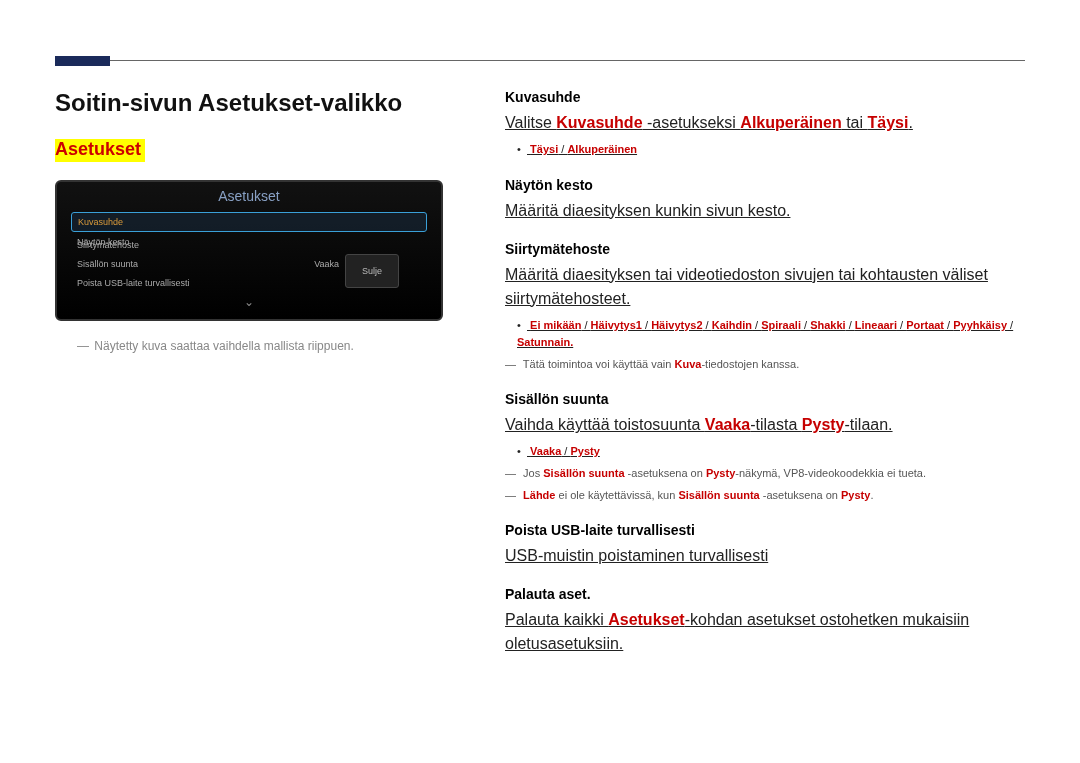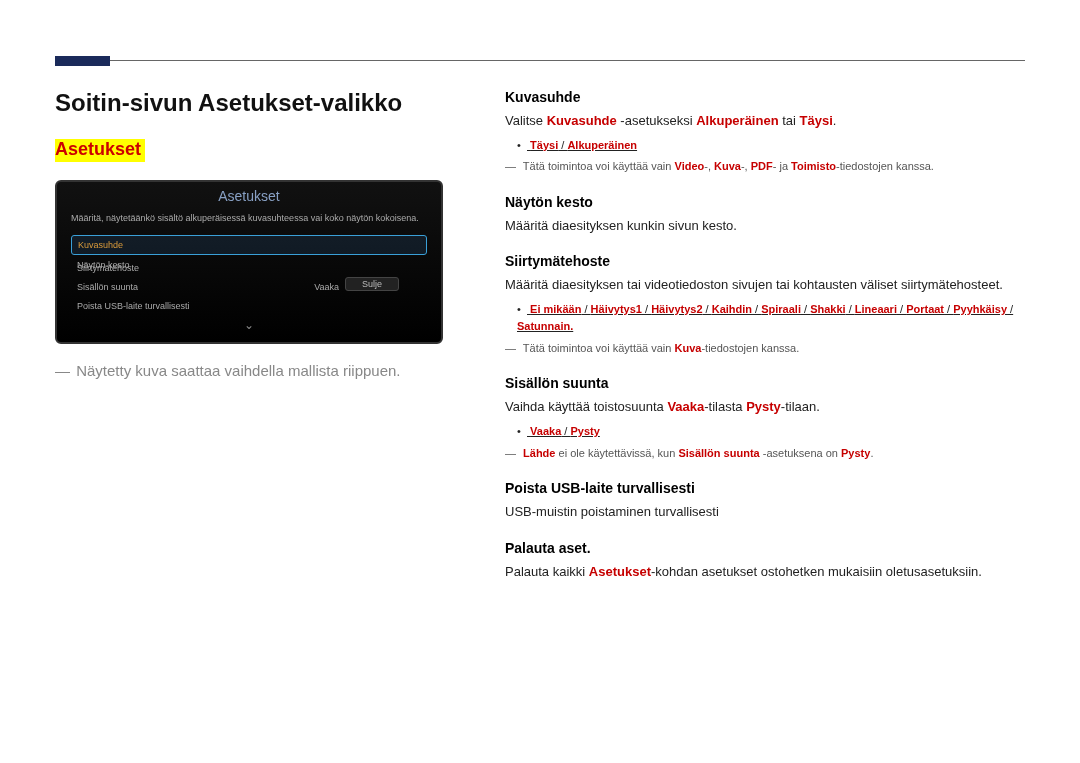--- a/index.html
+++ b/index.html
@@ -86,49 +86,51 @@
     background: rgba(40,80,120,0.25);
     color: #d99a3a;
   }
   .tv-close {
     float: right;
     margin-right: 14px;
     background: #222;
     border: 1px solid #444;
     color: #bbb;
     font-size: 9px;
-    padding: 1px 16px;
+    padding: 11px 16px;
     border-radius: 3px;
   }
   .tv-row-close-wrap { text-align: right; padding: 2px 14px 2px 0; }
   .tv-chevron {
     text-align: center;
     color: #888;
     font-size: 12px;
     padding: 2px 0;
   }
   .caption-note {
-    font-size: 15px;
+    font-size: 12px;
     color: #888;
     margin-top: 18px;
+    margin-left: 22px;
   }
   .caption-note .dash { color: #888; margin-right: 2px; }
 
   .section-h {
     font-size: 14px;
     font-weight: 600;
     color: #000;
     margin-top: 0;
     margin-bottom: 6px;
   }
   .section-h + p, p.body {
-    font-size: 13px;
+    font-size: 16px;
     color: #222;
     margin-bottom: 6px;
     line-height: 1.5;
+    text-decoration: underline;
   }
   .right-col > .block { margin-bottom: 18px; }
   .red { color: #c60000; font-weight: 600; }
   .bullet-line {
     font-size: 11px;
     color: #222;
     margin: 4px 0 4px 12px;
     line-height: 1.6;
     text-decoration: underline;
   }
@@ -146,21 +148,20 @@
 
 <div class="top-rule"></div>
 
 <div class="columns">
   <div class="left-col">
     <h1>Soitin-sivun Asetukset-valikko</h1>
     <div class="highlight-title">Asetukset</div>
 
     <div class="tv-frame">
       <div class="tv-title">Asetukset</div>
-      <div class="tv-desc">Määritä, näytetäänkö sisältö alkuperäisessä kuvasuhteessa vai koko näytön kokoisena.</div>
       <div class="tv-list">
         <div class="tv-row selected">
           <span>Kuvasuhde</span>
         </div>
         <div class="tv-row">
           <span>Näytön kesto</span>
         </div>
         <div class="tv-row-close-wrap">
           <span class="tv-close">Sulje</span>
         </div>
@@ -188,24 +189,20 @@
 
     <div class="block">
       <div class="section-h">Kuvasuhde</div>
       <p class="body">
         <span>Valitse </span><span class="red">Kuvasuhde</span><span> -asetukseksi </span><span class="red">Alkuperäinen</span><span> tai </span><span class="red">Täysi</span><span>.</span>
       </p>
       <div class="bullet-line">
         <span class="dot">•</span>
         <span class="red">Täysi</span><span> / </span><span class="red">Alkuperäinen</span>
       </div>
-      <p class="note-line">
-        <span class="dash">―</span>
-        <span>Tätä toimintoa voi käyttää vain </span><span class="red">Video</span><span>-, </span><span class="red">Kuva</span><span>-, </span><span class="red">PDF</span><span>- ja </span><span class="red">Toimisto</span><span>-tiedostojen kanssa.</span>
-      </p>
     </div>
 
     <div class="block">
       <div class="section-h">Näytön kesto</div>
       <p class="body">Määritä diaesityksen kunkin sivun kesto.</p>
     </div>
 
     <div class="block">
       <div class="section-h">Siirtymätehoste</div>
       <p class="body">Määritä diaesityksen tai videotiedoston sivujen tai kohtausten väliset siirtymätehosteet.</p>
@@ -223,20 +220,24 @@
       <div class="section-h">Sisällön suunta</div>
       <p class="body">
         <span>Vaihda käyttää toistosuunta </span><span class="red">Vaaka</span><span>-tilasta </span><span class="red">Pysty</span><span>-tilaan.</span>
       </p>
       <div class="bullet-line">
         <span class="dot">•</span>
         <span class="red">Vaaka</span><span> / </span><span class="red">Pysty</span>
       </div>
       <p class="note-line">
         <span class="dash">―</span>
+        <span>Jos </span><span class="red">Sisällön suunta</span><span> -asetuksena on </span><span class="red">Pysty</span><span>-näkymä, VP8-videokoodekkia ei tueta.</span>
+      </p>
+      <p class="note-line">
+        <span class="dash">―</span>
         <span class="red">Lähde</span><span> ei ole käytettävissä, kun </span><span class="red">Sisällön suunta</span><span> -asetuksena on </span><span class="red">Pysty</span><span>.</span>
       </p>
     </div>
 
     <div class="block">
       <div class="section-h">Poista USB-laite turvallisesti</div>
       <p class="body">USB-muistin poistaminen turvallisesti</p>
     </div>
 
     <div class="block">

